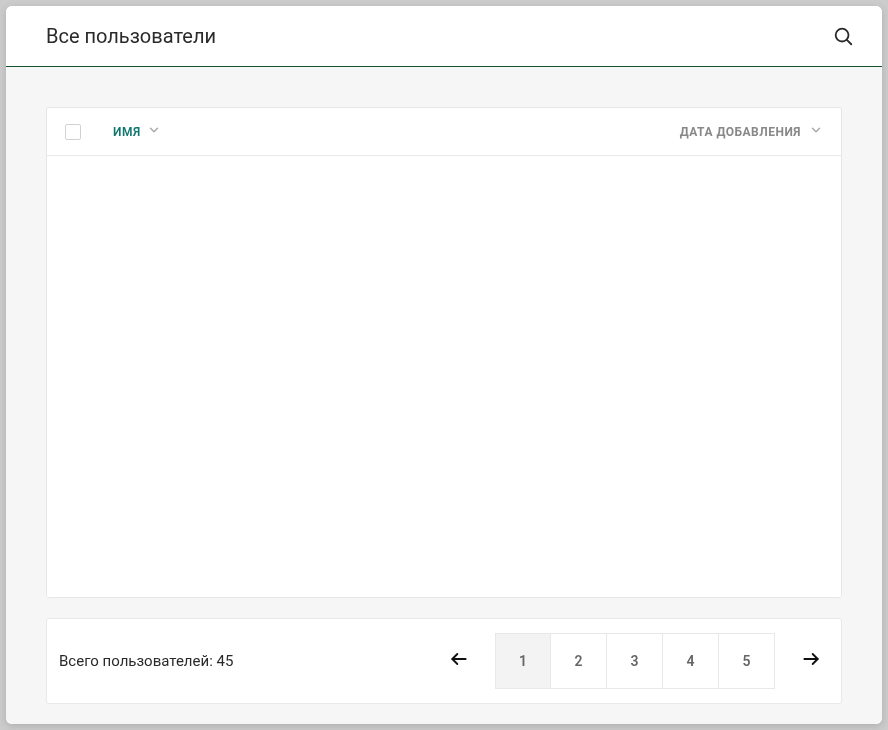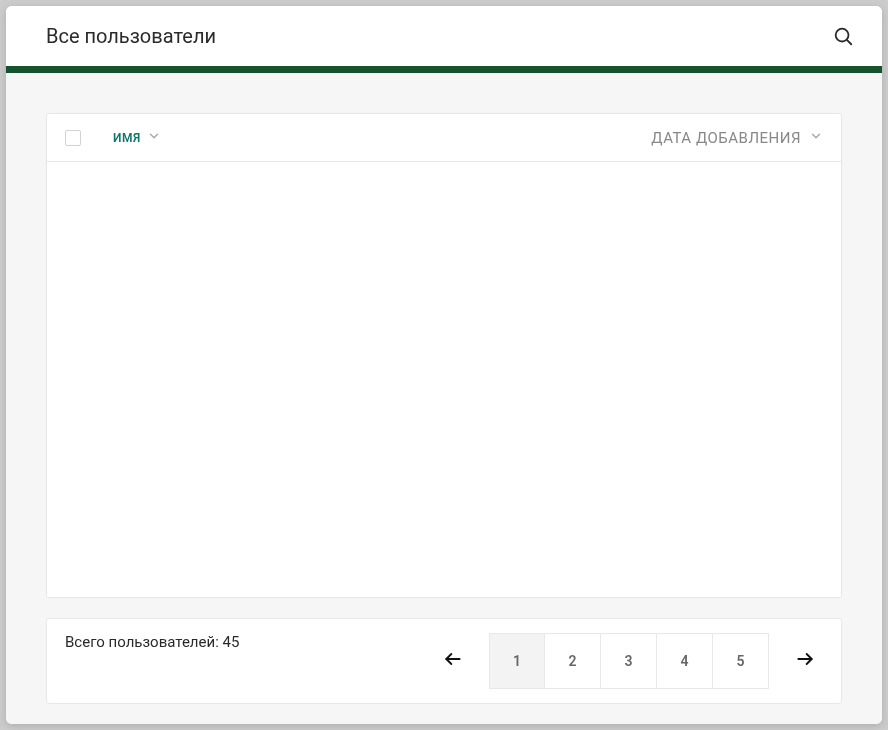--- a/index.html
+++ b/index.html
@@ -23,21 +23,21 @@
       display: flex;
       flex-direction: column;
       overflow: hidden;
     }
     .header {
       display: flex;
       align-items: center;
       justify-content: space-between;
       padding: 18px 28px 18px 40px;
       background: #fff;
-      border-bottom: 7px solid #14532d;
+      border-bottom: 1px solid #14532d;
     }
     .header-title {
       font-size: 20px;
       font-weight: 400;
       color: #2a2a2a;
     }
     .search-icon {
       width: 22px;
       height: 22px;
       color: #2a2a2a;
@@ -87,42 +87,42 @@
       color: #0f766e;
     }
     .col-date {
       margin-left: auto;
       display: flex;
       align-items: center;
       gap: 8px;
       cursor: pointer;
     }
     .col-date-label {
-      font-size: 15px;
-      font-weight: 400;
+      font-size: 12px;
+      font-weight: 700;
       letter-spacing: 0.5px;
       color: #888;
     }
     .chevron-down {
       width: 14px;
       height: 14px;
       color: #aaa;
     }
     .table-body {
       flex: 1;
       background: #fff;
     }
     .footer {
       margin-top: 20px;
       background: #fff;
       border: 1px solid #e8e8e8;
       border-radius: 3px;
-      padding: 14px 18px;
-      display: flex;
-      align-items: flex-start;
+      padding: 14px 12px;
+      display: flex;
+      align-items: center;
     }
     .total-text {
       font-size: 15px;
       color: #2a2a2a;
     }
     .pagination {
       margin-left: auto;
       display: flex;
       align-items: center;
       gap: 0;

